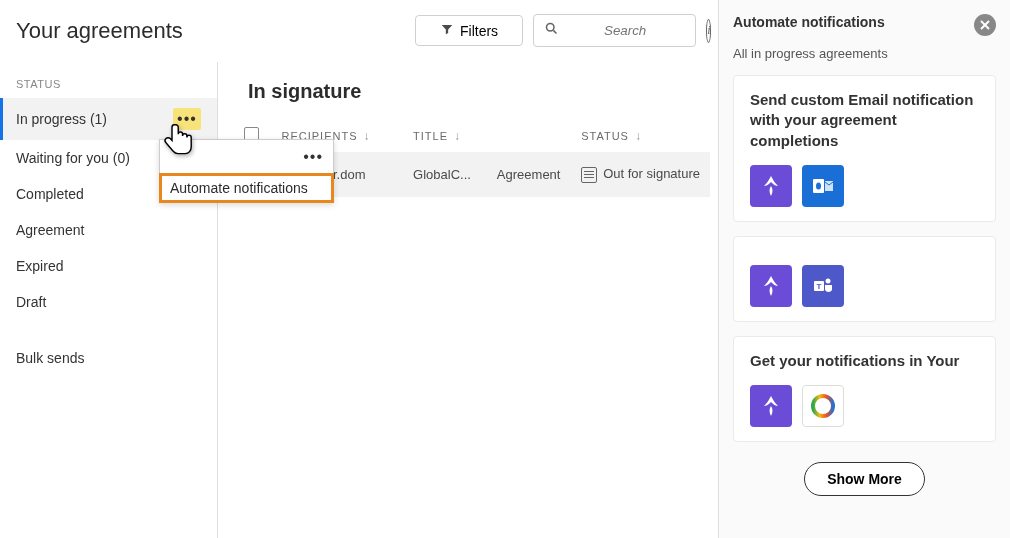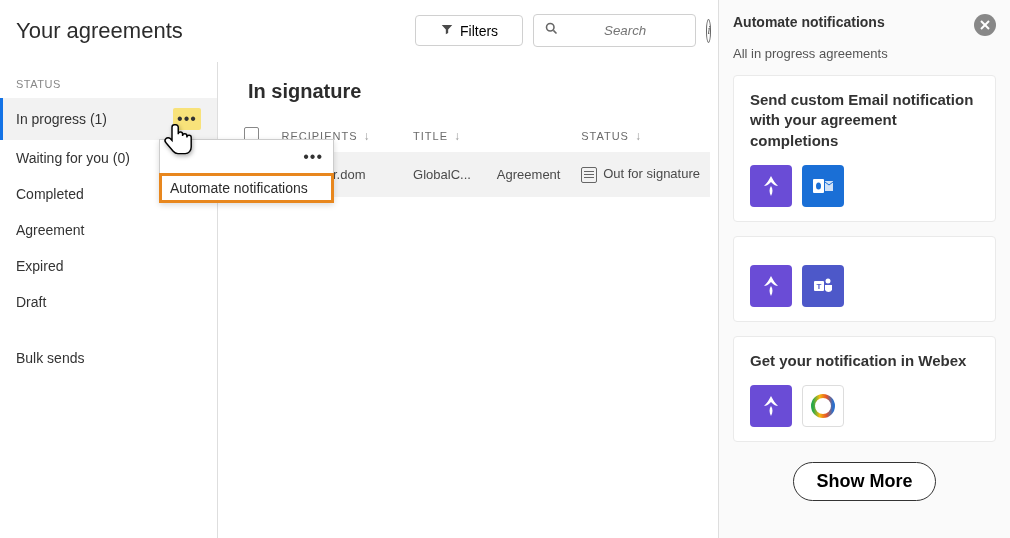--- a/index.html
+++ b/index.html
@@ -52,21 +52,21 @@
     .close-x { width: 22px; height: 22px; border-radius: 50%; background: #888; color: #fff; display: flex; align-items: center; justify-content: center; font-size: 15px; cursor: pointer; flex-shrink: 0; }
     .card { background: #fff; border-radius: 4px; border: 1px solid #eaeaea; padding: 14px 16px; margin-top: 14px; }
     .card-title { font-size: 15px; font-weight: 600; color: #333; line-height: 1.35; }
     .icon-row { display: flex; gap: 10px; margin-top: 14px; }
     .app-icon { width: 42px; height: 42px; border-radius: 4px; display: flex; align-items: center; justify-content: center; }
     .acro { background: #6a4cd6; }
     .outlook { background: #1a6fd6; }
     .teams { background: #4d58c9; }
     .webex { background: #fff; border: 1px solid #ddd; }
     .showmore-row { text-align: center; margin-top: 20px; }
-    .showmore { border: 1.5px solid #333; border-radius: 22px; background: #fff; padding: 8px 22px; font-size: 18px; font-weight: 600; cursor: pointer; }
+    .showmore { border: 1.5px solid #333; border-radius: 22px; background: #fff; padding: 8px 22px; font-size: 14px; font-weight: 600; cursor: pointer; }
   </style>
 </head>
 <body>
 
 <div class="page-title">Your agreements</div>
 
 <div class="top-bar">
   <button class="filters-btn">
     <span>
       <svg width="14" height="14" viewBox="0 0 24 24" fill="#4a4a4a">
@@ -201,21 +201,21 @@
             <rect x="3" y="7" width="10" height="10" rx="1"></rect>
             <text x="8" y="15" font-size="8" fill="#4d58c9" text-anchor="middle" font-weight="bold">T</text>
             <circle cx="17" cy="7" r="2.5"></circle>
             <path d="M14 11h7v5a4 4 0 01-7 0z"></path>
           </svg>
       </div>
     </div>
   </div>
 
   <div class="card">
-    <div class="card-title">Get your notification in Webex</div>
+    <div class="card-title">Get your notifications in Your</div>
     <div class="icon-row">
       <div class="app-icon acro">
         <svg width="24" height="24" viewBox="0 0 24 24" fill="#fff">
             <path d="M12 2c-2 4-4 7-7 10 2 0 4-1 7-4 3 3 5 4 7 4-3-3-5-6-7-10zm0 10c-2 3-2 6 0 10 2-4 2-7 0-10z"></path>
           </svg>
       </div>
       <div class="app-icon webex">
         <svg width="26" height="26" viewBox="0 0 26 26">
             <circle cx="13" cy="13" r="10" fill="none" stroke-width="4" stroke="url(#g)"></circle>
             <defs>

